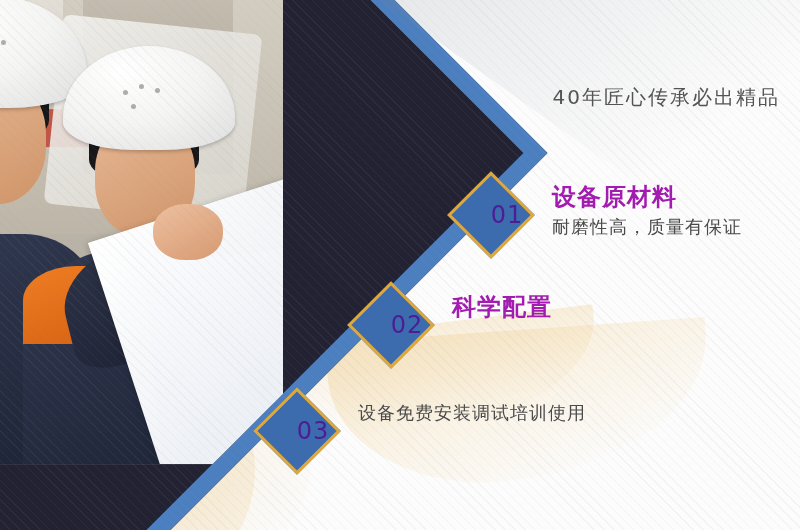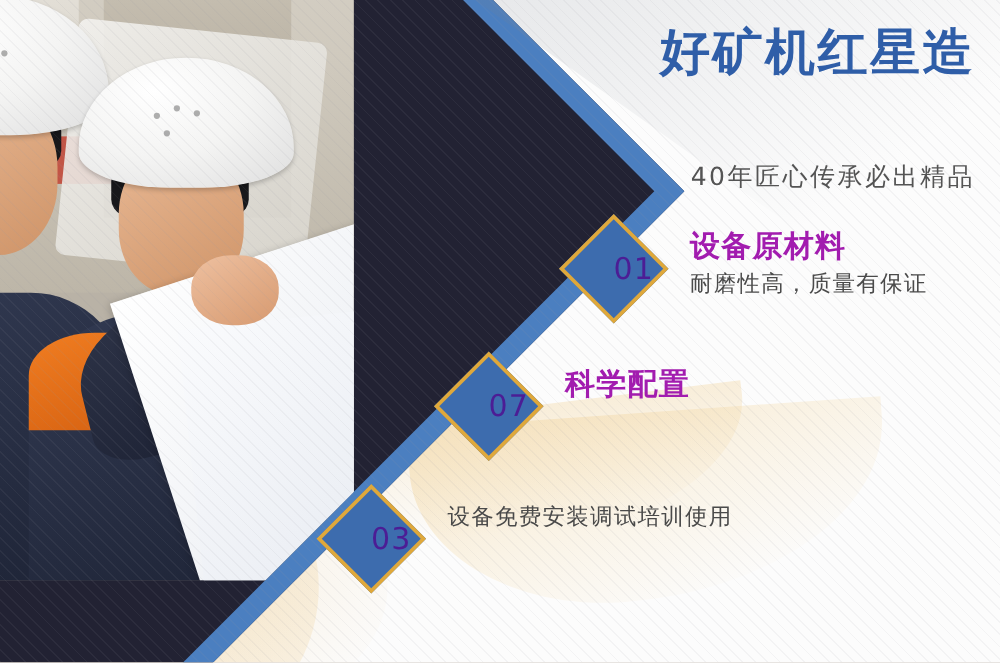--- a/index.html
+++ b/index.html
@@ -123,21 +123,20 @@
   .title{
     position:absolute;right:20px;top:22px;
     font-size:40px;font-weight:bold;letter-spacing:2px;
     color:#2f5ea8;line-height:1;white-space:nowrap;
     font-family:"DejaVu Sans","Liberation Sans",sans-serif;
   }
   .subtitle{
     position:absolute;right:20px;top:84px;
     font-size:20px;color:#545454;letter-spacing:2px;white-space:nowrap;
     font-family:"DejaVu Sans","Liberation Sans",sans-serif;
-    margin-top:44px;
   }
 
   
   .feature{position:absolute;height:86px;}
   .badge{
     position:absolute;left:0;top:0;width:62px;height:62px;
     background:#3d6cae;border:3px solid #dfa83b;
     transform:rotate(45deg);
     box-sizing:border-box;
   }
@@ -211,35 +210,34 @@
           <div class="ph paper2"></div>
           <div class="ph hand"></div>
         </div>
       </div>
     </div>
   </div>
 
   <div class="bg-wedge"></div>
   <div class="bg-stripes"></div>
 
-  <div class="title">好矿机红星造</div>
   <div class="subtitle">40年匠心传承必出精品</div>
 
   <div class="feature" id="feature-1">
     <div class="badge"></div>
     <div class="badge-num">01</div>
     <div class="f-text">
       <div class="f-head">设备原材料</div>
       <div class="f-sub">耐磨性高，质量有保证</div>
     </div>
   </div>
 
   <div class="feature" id="feature-2">
     <div class="badge"></div>
-    <div class="badge-num">07</div>
+    <div class="badge-num">02</div>
     <div class="f-text">
       <div class="f-head">科学配置</div>
     </div>
   </div>
 
   <div class="feature" id="feature-3">
     <div class="badge"></div>
     <div class="badge-num">03</div>
     <div class="f-text">
       <div class="f-sub">设备免费安装调试培训使用</div>

